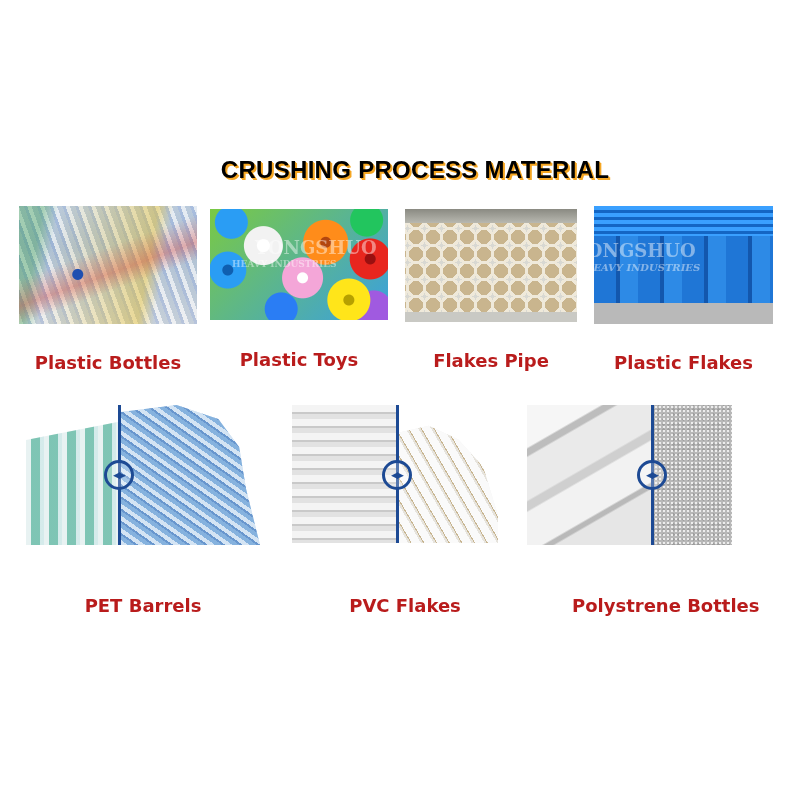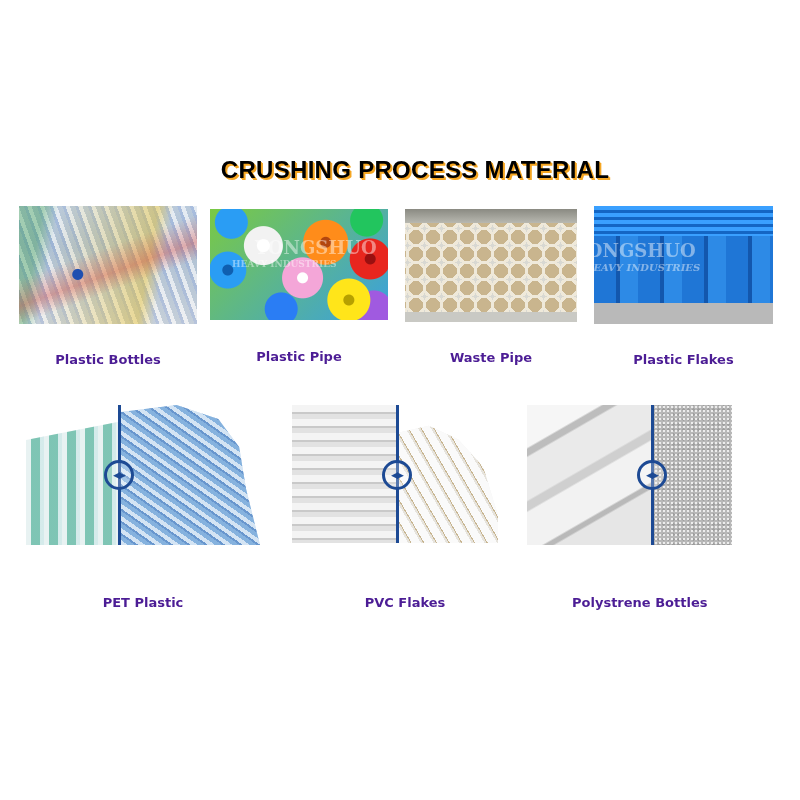--- a/index.html
+++ b/index.html
@@ -9,21 +9,21 @@
   .title {
     position: absolute; left: 0; top: 156px; width: 830px; text-align: center;
     font-family: "Liberation Sans", sans-serif; font-weight: 900; font-size: 24px;
     color: #000; letter-spacing: 0.3px;
     text-shadow: 1px 1px 0 #f5a623, 2px 2px 0 #f5a623;
   }
 
   .tile { position: absolute; overflow: hidden; padding-left: 43px; }
   .label {
     position: absolute; font-family: "DejaVu Sans", sans-serif; font-weight: bold;
-    font-size: 13px; color: #4c1d95; white-space: nowrap; text-align: center;
+    font-size: 18px; color: #b91c1c; white-space: nowrap; text-align: center;
   }
 
   
   #img-bottles { left: 19px; top: 206px; width: 178px; height: 118px;
     background:
       radial-gradient(circle at 33% 58%, #1e4fb0 0 5px, transparent 6px),
       linear-gradient(160deg, transparent 40%, rgba(220,60,50,.35) 55%, transparent 65%),
       linear-gradient(100deg, rgba(40,150,60,.35) 0 12%, transparent 20%, rgba(230,190,40,.45) 70%, transparent 78%),
       repeating-linear-gradient(70deg, rgba(255,255,255,.55) 0 4px, rgba(160,180,200,.35) 4px 9px, rgba(80,120,200,.25) 9px 12px),
       linear-gradient(180deg, #c8d6e6 0%, #b7c8da 35%, #d9dde2 100%);
@@ -129,39 +129,39 @@
 
 <div class="title">CRUSHING PROCESS MATERIAL</div>
 
 <div class="tile" id="img-bottles"></div>
 <div class="label" style="left:19px;top:352px;width:178px;">Plastic Bottles</div>
 
 <div class="tile" id="img-toys">
   <div class="watermark" style="left:45px;top:28px;font-size:18px;">YONGSHUO</div>
   <div class="watermark" style="left:22px;top:50px;font-size:9px;">HEAVY INDUSTRIES</div>
 </div>
-<div class="label" style="left:210px;top:349px;width:178px;">Plastic Pipe</div>
+<div class="label" style="left:210px;top:349px;width:178px;">Plastic Toys</div>
 
 <div class="tile" id="img-pipe"></div>
-<div class="label" style="left:405px;top:350px;width:172px;">Waste Pipe</div>
+<div class="label" style="left:405px;top:350px;width:172px;">Flakes Pipe</div>
 
 <div class="tile" id="img-barrels">
   <div class="barrel-tops"></div>
   <div class="watermark" style="left:-20px;top:34px;font-size:18px;">YONGSHUO</div>
   <div class="watermark" style="left:-10px;top:56px;font-size:10px;font-style:italic;">HEAVY INDUSTRIES</div>
 </div>
 <div class="label" style="left:594px;top:352px;width:179px;">Plastic Flakes</div>
 
 <div class="tile compare" id="cmp-pet">
   <div class="left"></div>
   <div class="right"></div>
   <div class="divider"></div>
   <div class="handle">◀▶</div>
 </div>
-<div class="label" style="left:26px;top:595px;width:234px;">PET Plastic</div>
+<div class="label" style="left:26px;top:595px;width:234px;">PET Barrels</div>
 
 <div class="tile compare" id="cmp-pvc">
   <div class="left"></div>
   <div class="right"></div>
   <div class="divider"></div>
   <div class="handle">◀▶</div>
 </div>
 <div class="label" style="left:302px;top:595px;width:206px;">PVC Flakes</div>
 
 <div class="tile compare" id="cmp-ps">

